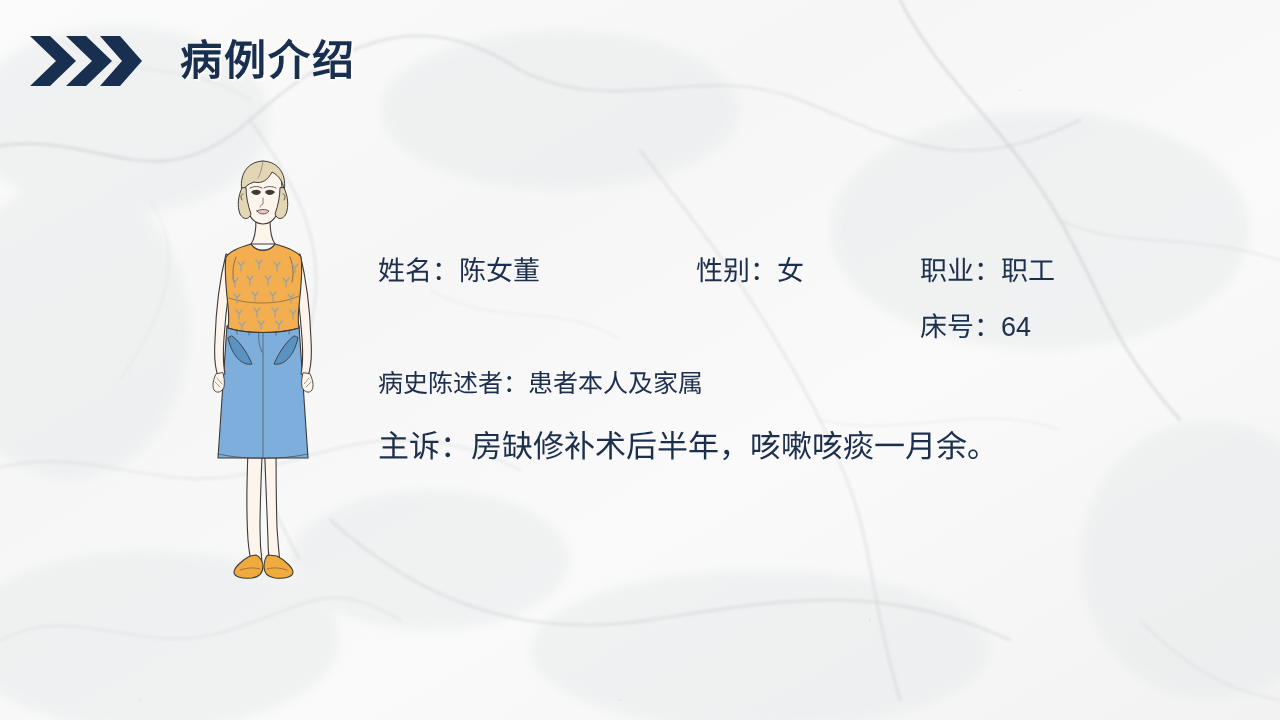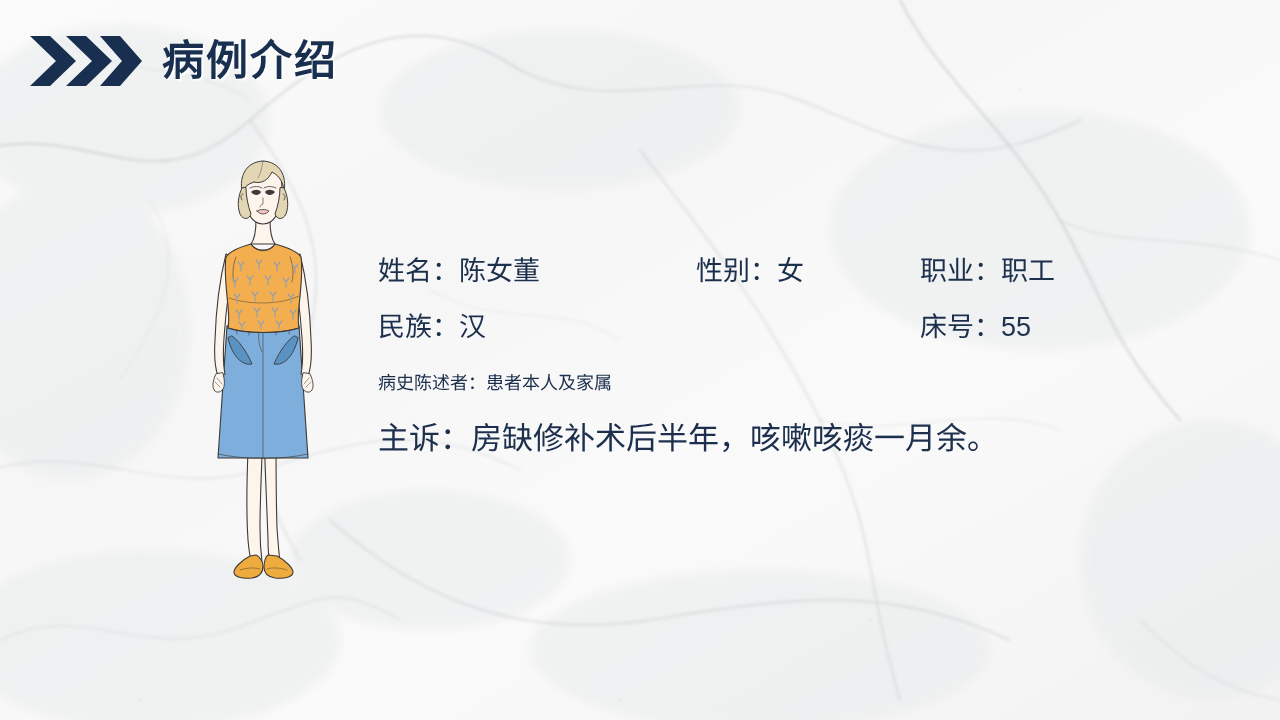--- a/index.html
+++ b/index.html
@@ -13,21 +13,21 @@
     background:#f7f7f7;
     overflow:hidden;
   }
   
   #marble { position:absolute; inset:0; }
   #marble svg { display:block; width:1280px; height:720px; }
 
   
   #header {
     position:absolute; left:28px; top:34px;
-    display:flex; align-items:center; gap:18px;
+    display:flex; align-items:center; gap:36px;
   }
   .chevrons { display:flex; align-items:center; }
   .chevrons svg { display:block; }
   #slide-title {
     font-size:42px; font-weight:700; letter-spacing:2px;
     color:#182f4f; line-height:1;
     text-shadow:1px 1px 0 #ffffff, 2px 2px 2px rgba(255,255,255,.85);
     white-space:nowrap;
   }
 
@@ -39,24 +39,24 @@
   #info {
     position:absolute; left:378px; top:252px; width:760px;
     color:#1c2f4d;
   }
   .info-row { position:relative; height:56px; }
   .cell { position:absolute; top:0; white-space:nowrap; font-size:27px; line-height:38px; }
   .cell.c1 { left:0; }
   .cell.c2 { left:318px; }
   .cell.c3 { left:542px; }
   .info-line {
-    font-size:18px; line-height:38px; white-space:nowrap; height:54px;
+    font-size:25px; line-height:38px; white-space:nowrap; height:54px;
   }
   #chief-complaint {
-    font-size:31px; line-height:42px; white-space:nowrap; 
+    font-size:31px; line-height:42px; white-space:nowrap; margin-top:8px;
   }
 </style>
 </head>
 <body>
 
 <div id="slide" style="background: rgb(247, 247, 247);">
 
   <div id="marble">
     <svg viewBox="0 0 1280 720" preserveAspectRatio="none" aria-hidden="true">
       <defs>
@@ -223,22 +223,21 @@
 
   <div id="info" style="color: rgb(28, 47, 77);">
 
     <div class="info-row">
       <span class="cell c1">姓名：陈女董</span>
       <span class="cell c2">性别：女</span>
       <span class="cell c3">职业：职工</span>
     </div>
 
     <div class="info-row">
-      <span class="cell c1">民族：汉</span>
-      <span class="cell c3">床号：55</span>
+      <span class="cell c3">床号：64</span>
     </div>
 
     <div class="info-line">病史陈述者：患者本人及家属</div>
 
     <div id="chief-complaint">主诉：房缺修补术后半年，咳嗽咳痰一月余。</div>
   </div>
 
 </div>
 
 </body></html>

